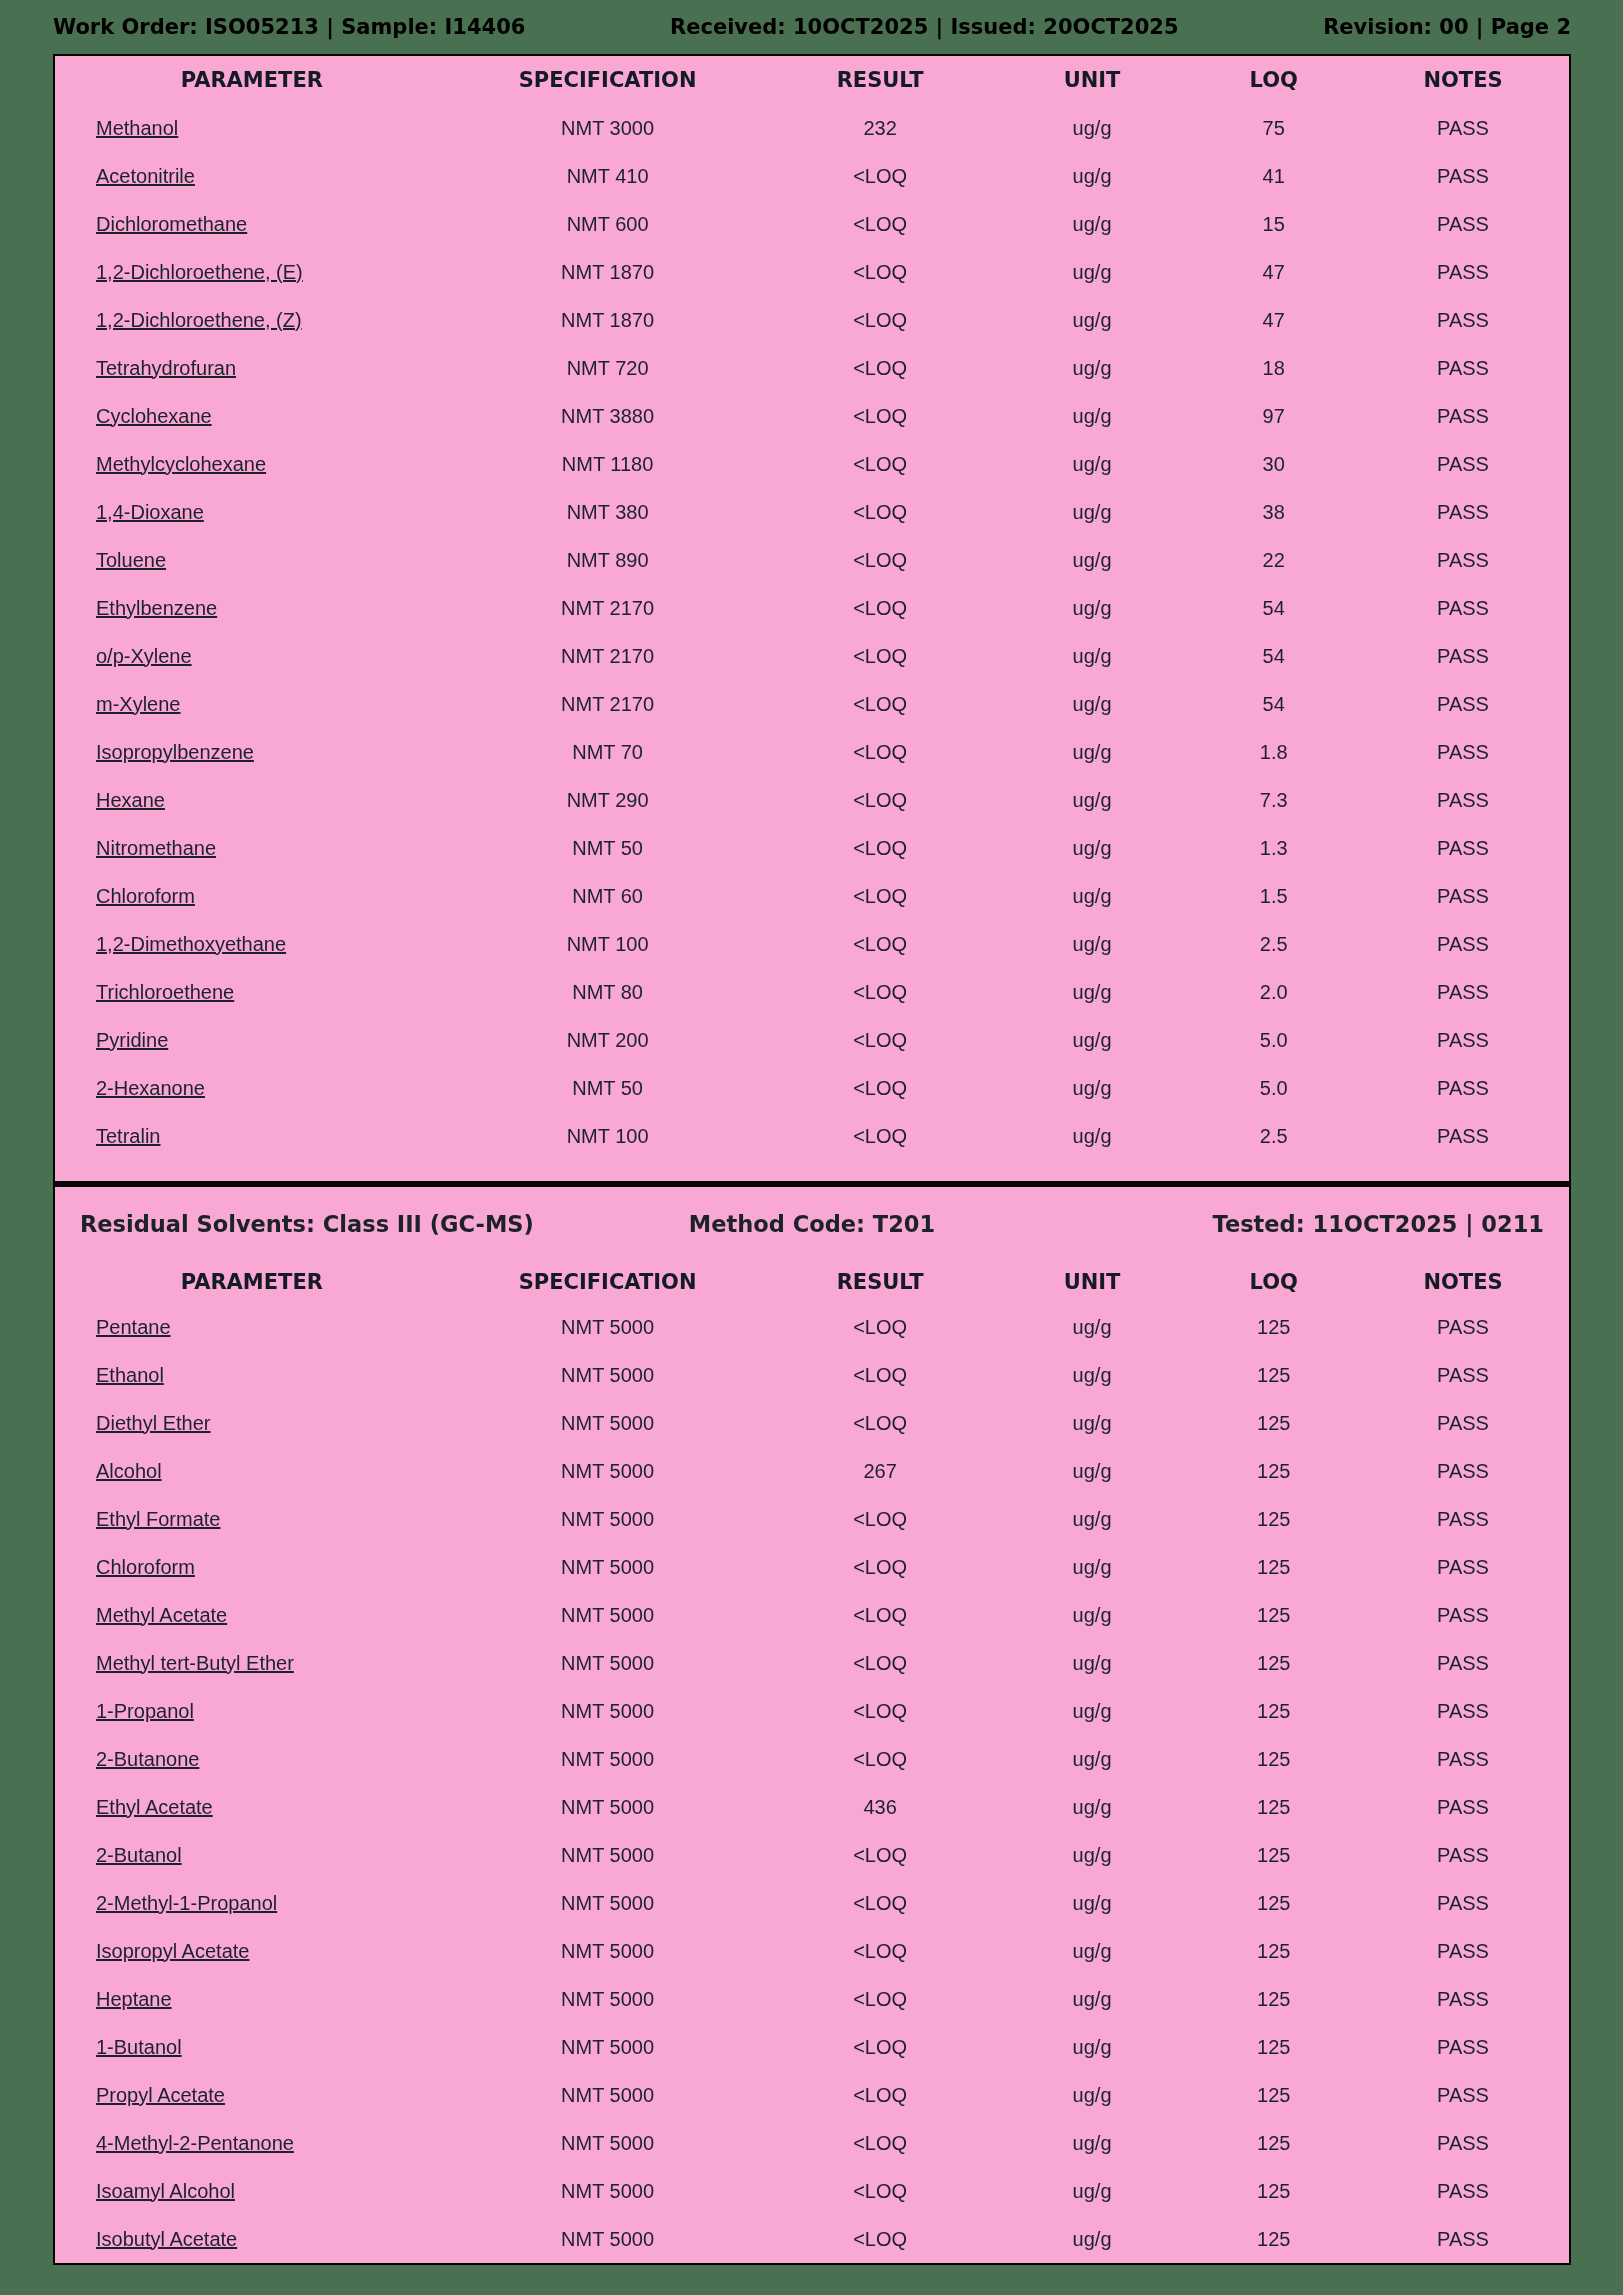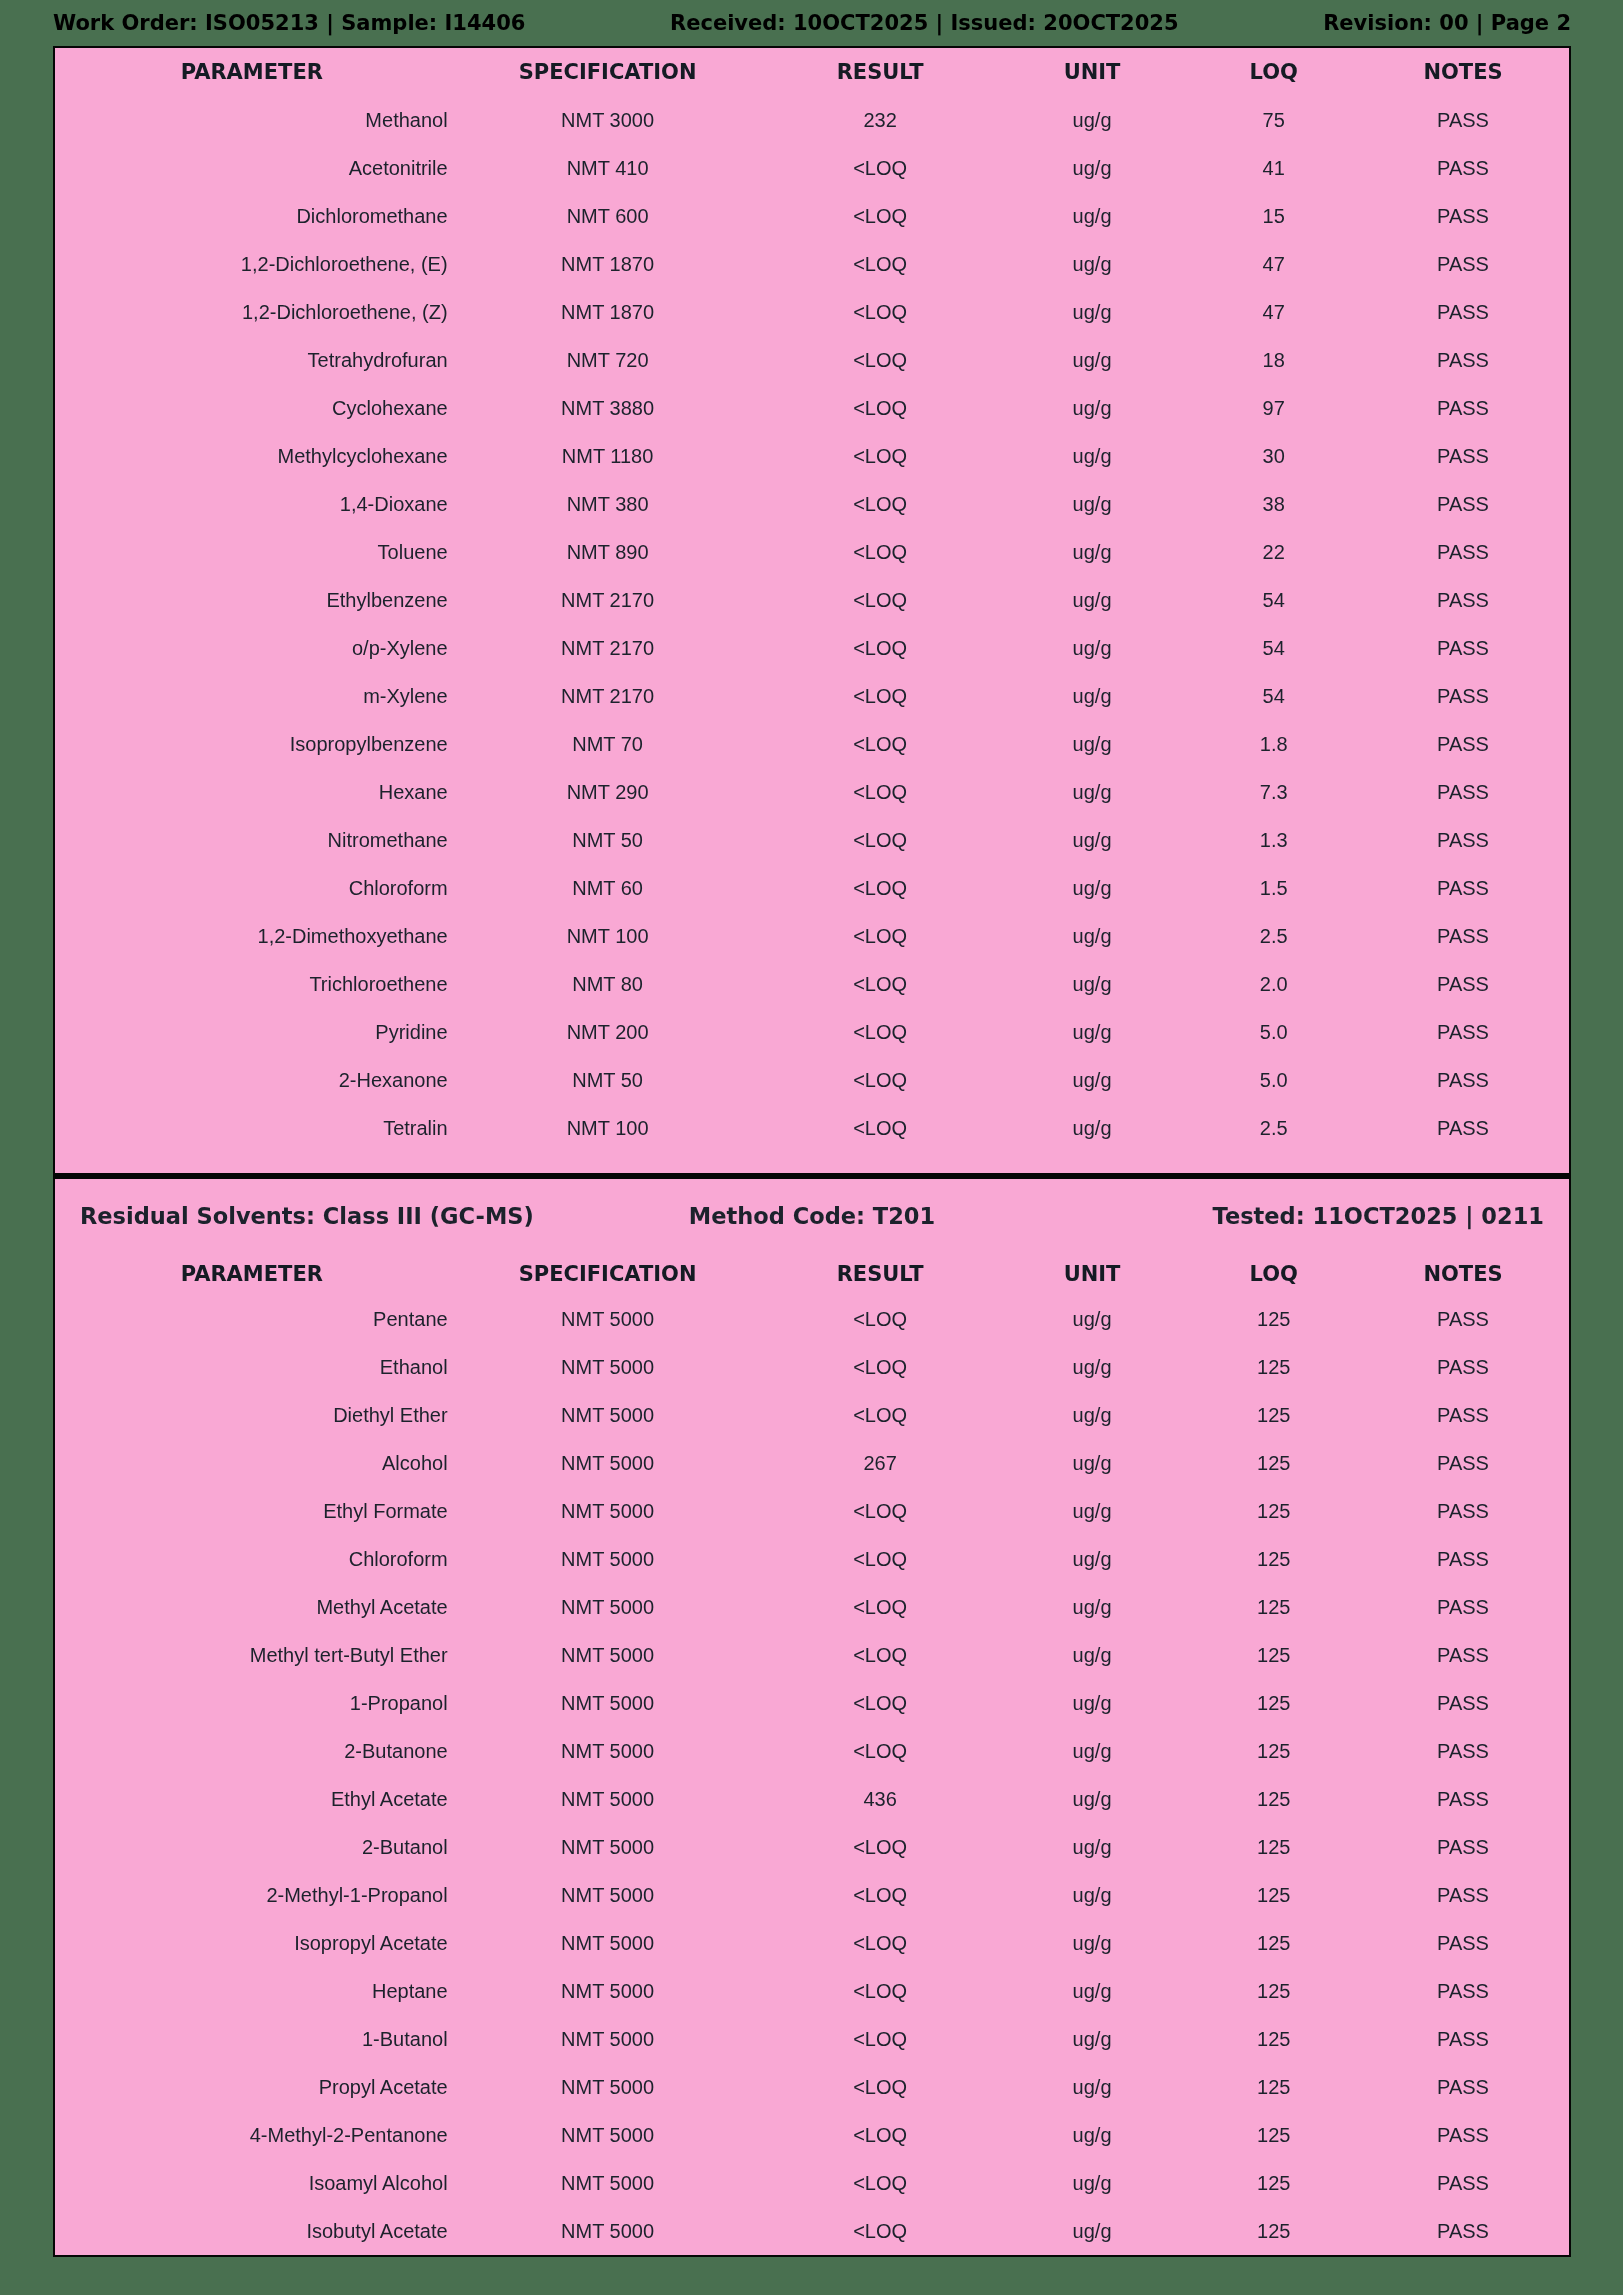--- a/index.html
+++ b/index.html
@@ -7,21 +7,21 @@
     width: 1624px;
     height: 2295px;
     background: #497050;
     overflow: hidden;
     position: relative;
     font-family: "DejaVu Sans", sans-serif;
   }
 
   
   .topbar {
-    height: 46px;
+    height: 54px;
     padding: 0 53px;
     box-sizing: border-box;
     display: flex;
     justify-content: space-between;
     align-items: center;
     font-weight: bold;
     font-size: 21px;
     color: #000;
     font-family: "DejaVu Sans", sans-serif;
     gap: 40px;
@@ -69,22 +69,23 @@
     font-family: "Liberation Sans", sans-serif;
     font-size: 20px;
     color: #1c222c;
     text-align: center;
     vertical-align: middle;
     height: 46px;
     overflow: hidden;
     white-space: nowrap;
   }
   td.col-param {
-    text-align: right;
-    padding-left: 25px;
+    text-align: left;
+    padding-left: 41px;
+    text-decoration: underline;
   }
 
   
   .section-head {
     height: 73px;
     padding: 0 25px;
     display: grid;
     grid-template-columns: 1fr auto 1fr;
     align-items: center;
     font-family: "DejaVu Sans", sans-serif;

